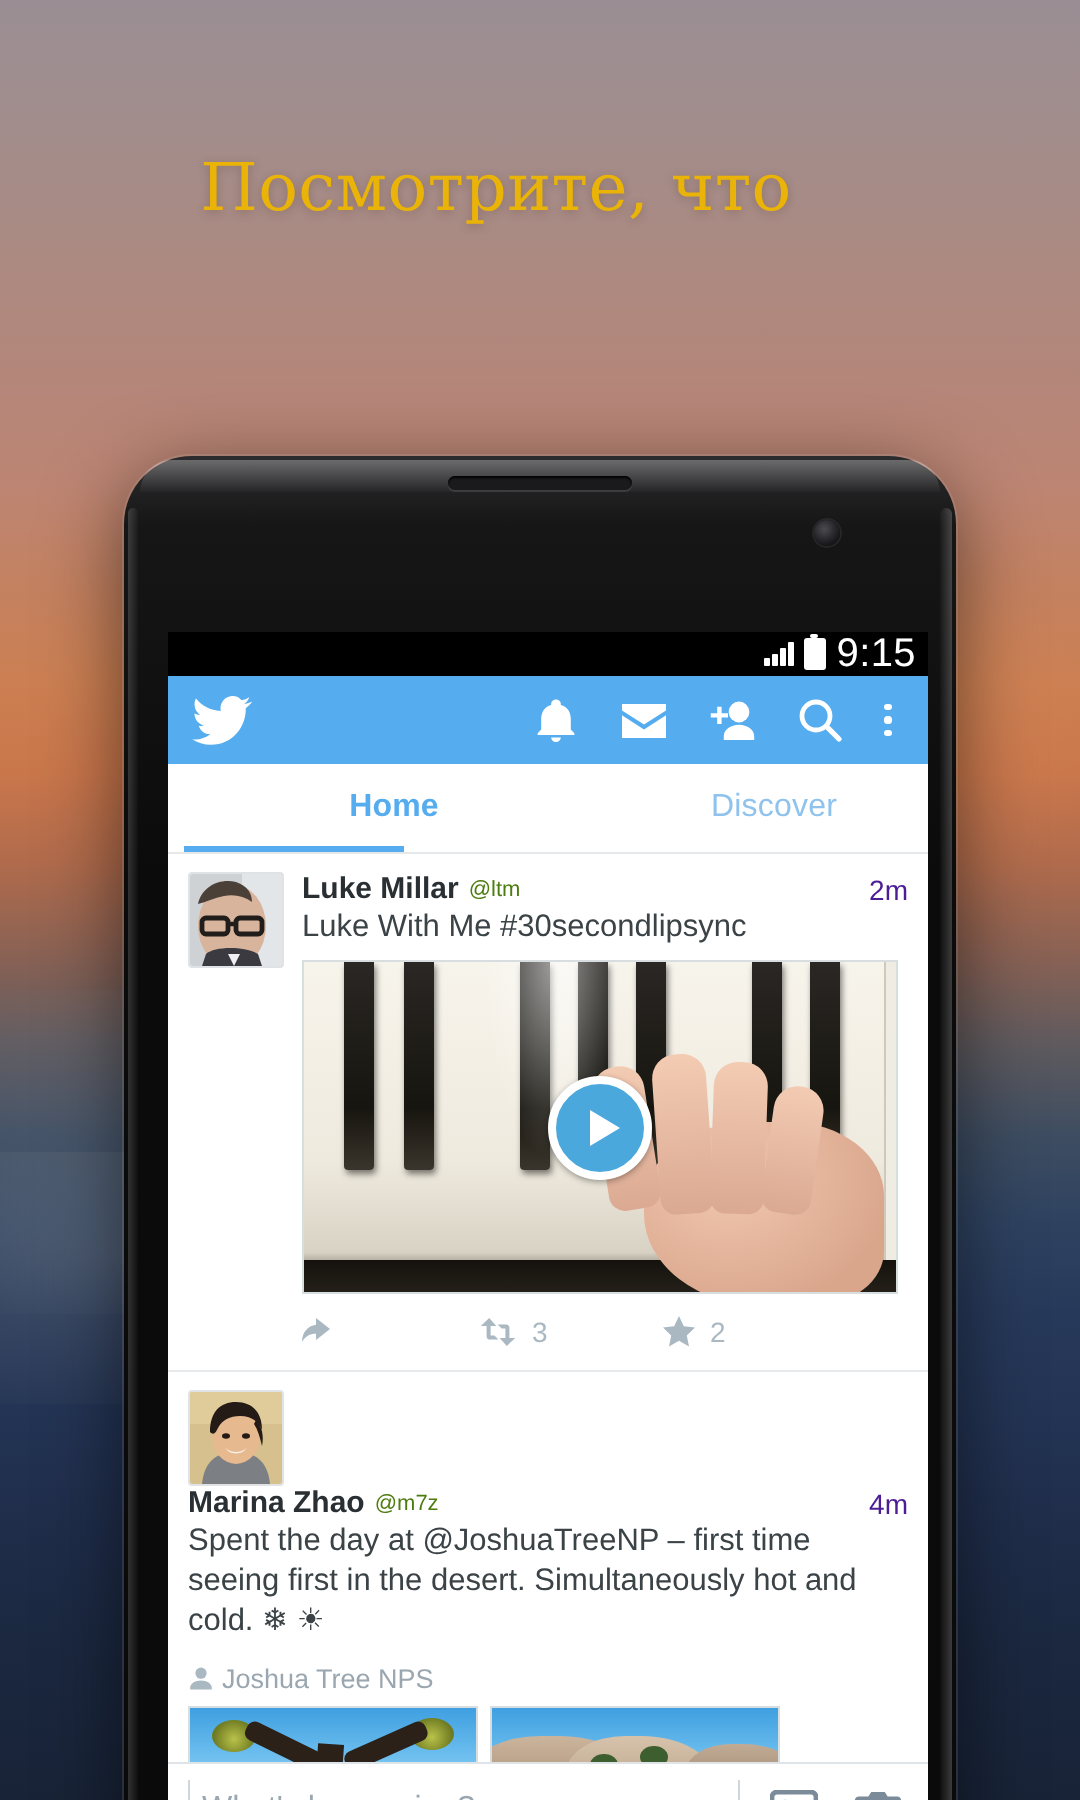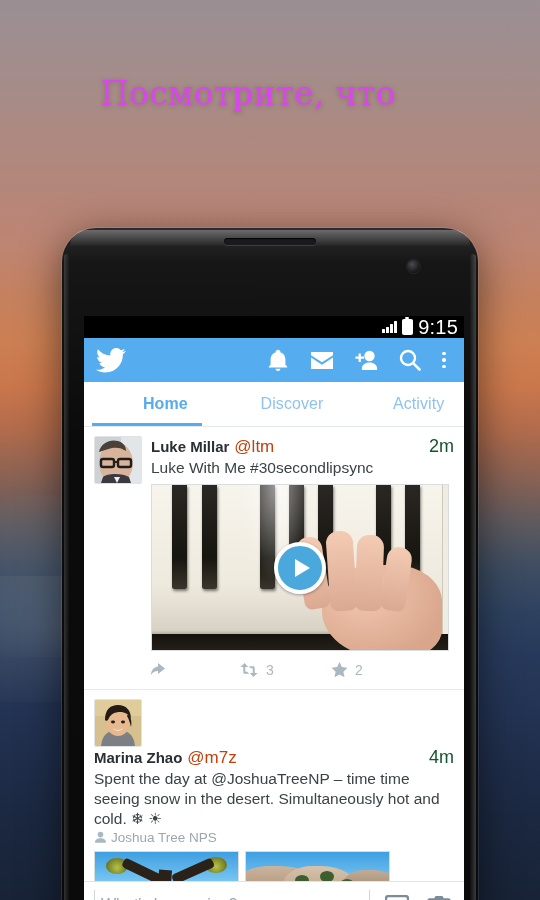--- a/index.html
+++ b/index.html
@@ -63,21 +63,21 @@
     background: radial-gradient(ellipse 55% 100% at 55% 50%, rgba(255,170,110,0.30), rgba(255,170,110,0) 70%);
   }
 
   
   #headline {
     position: absolute;
     top: 70px;
     left: 0;
     width: 496px;
     text-align: center;
-    color: #d946ef;
+    color: #eab308;
     font-family: "DejaVu Serif", "Liberation Serif", serif;
     font-size: 33px;
     line-height: 48px;
     letter-spacing: 0.2px;
     text-shadow: 0 1px 5px rgba(60,30,20,0.25);
   }
   #headline .l2 { display: block; }
 
   
   #phone {
@@ -282,36 +282,36 @@
     border: 1px solid #dfe3e6;
     position: relative;
   }
   .body { flex: 1 1 auto; min-width: 0; padding-bottom: 2px; }
   .meta {
     display: flex;
     align-items: center;
     font-size: 15px;
   }
   .name { font-weight: bold; color: #292f33; }
-  .handle { color: #c2410c; margin-left: 5px; font-size: 17px; }
-  .time { margin-left: auto; color: #14532d; font-size: 18px; }
+  .handle { color: #4d7c0f; margin-left: 5px; font-size: 11px; }
+  .time { margin-left: auto; color: #4c1d95; font-size: 14px; }
   .text {
     font-size: 15.5px;
     line-height: 20px;
     color: #3b4347;
     margin-top: 1px;
     word-wrap: break-word;
   }
   .place {
     display: flex;
     align-items: center;
     gap: 4px;
     color: #9aa7b0;
     font-size: 13.5px;
-    margin-top: 1px;
+    margin-top: 11px;
   }
 
   
   .media {
     margin-top: 6px;
     width: 296px;
     height: 165px;
     border: 1px solid #d8dde0;
     position: relative;
     overflow: hidden;
@@ -577,23 +577,20 @@
           <span></span>
       </div>
     </div>
 
     <div class="tabs">
       <div class="tab active">
         <span>Home</span>
       </div>
       <div class="tab">
         <span>Discover</span>
-      </div>
-      <div class="tab">
-        <span>Activity</span>
       </div>
       <div class="indicator"></div>
     </div>
 
     <div class="timeline">
 
       <div class="tweet">
         <div class="avatar">
           <svg width="100%" height="100%" viewBox="0 0 46 46" preserveAspectRatio="xMidYMid slice">
             <rect width="46" height="46" fill="#cfd2d4"></rect>
@@ -685,21 +682,21 @@
             <ellipse cx="28" cy="22" rx="2" ry="1.4" fill="#241b16"></ellipse>
             <path d="M18 28c2 2.6 8 2.6 10 0-1 3.6-9 3.6-10 0z" fill="#f6f1ea"></path>
           </svg>
         </div>
         <div class="body">
           <div class="meta">
             <span class="name">Marina Zhao</span>
             <span class="handle">@m7z</span>
             <span class="time">4m</span>
           </div>
-          <div class="text">Spent the day at @JoshuaTreeNP – time time seeing snow in the desert. Simultaneously hot and cold. ❄ ☀</div>
+          <div class="text">Spent the day at @JoshuaTreeNP – first time seeing first in the desert. Simultaneously hot and cold. ❄ ☀</div>
 
           <div class="place">
             <svg width="13" height="13" viewBox="0 0 13 13">
               <circle cx="6.5" cy="3.6" r="2.8" fill="#aab8c2"></circle>
               <path fill="#aab8c2" d="M6.5 7.2c-3 0-5.4 1.6-5.4 3.6v1h10.8v-1c0-2-2.4-3.6-5.4-3.6z"></path>
             </svg>
             <span>Joshua Tree NPS</span>
           </div>
 
           <div class="photos">

